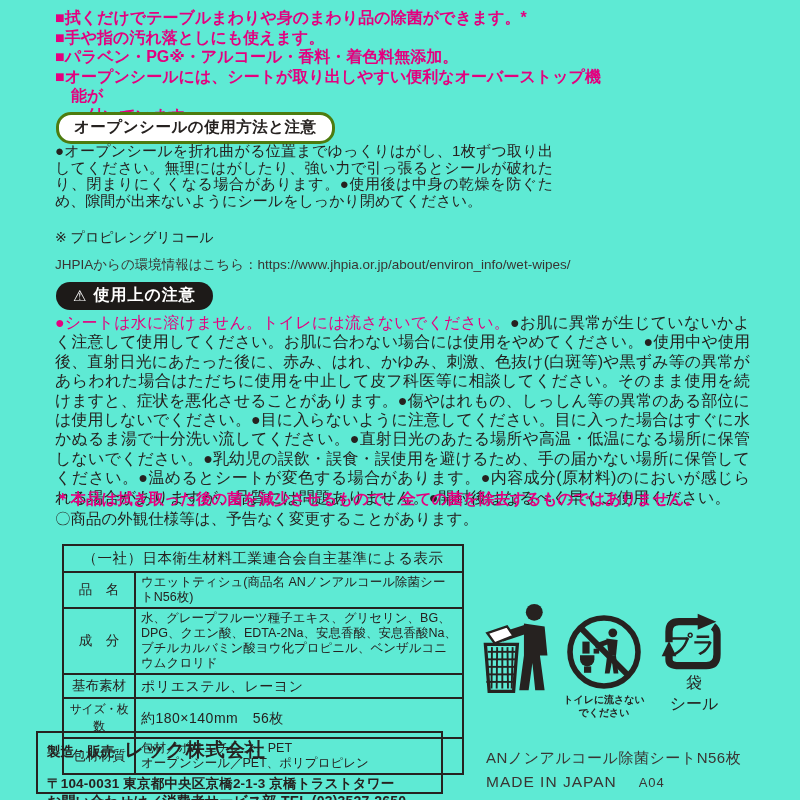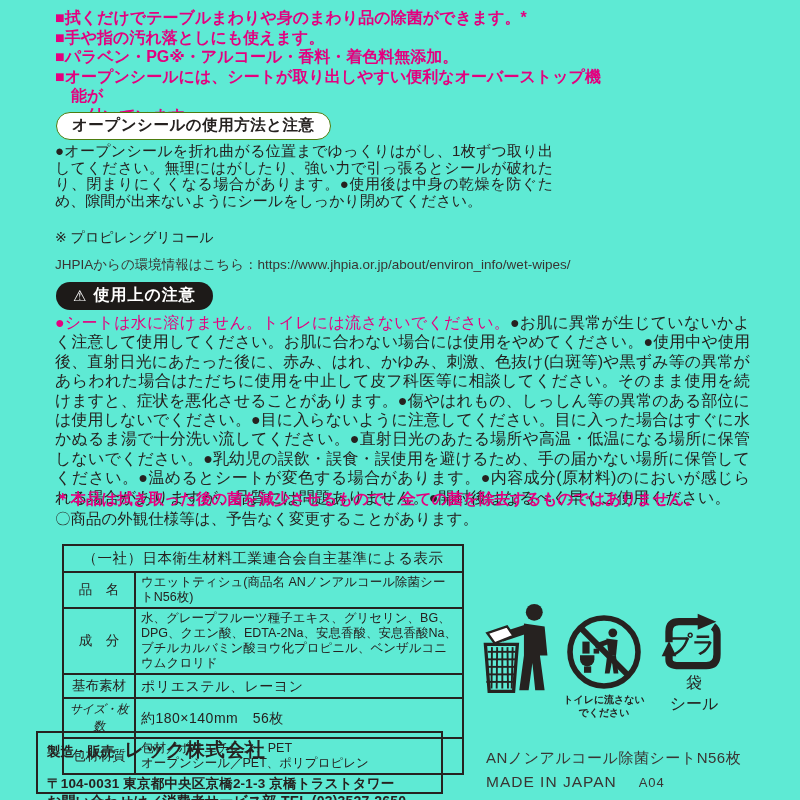--- a/index.html
+++ b/index.html
@@ -6,21 +6,21 @@
   #page{
     position:relative;width:800px;height:800px;background:#5eead4;overflow:hidden;
     font-family:"Liberation Sans","DejaVu Sans",sans-serif;color:#262220;
   }
   .abs{position:absolute;}
   
   #intro{left:55px;top:8px;width:560px;font-size:16px;font-weight:bold;line-height:19.5px;color:#e4007f;}
   .intro-line{padding-left:16px;text-indent:-16px;white-space:pre-wrap;}
   
   .pill-outline{
-    left:56px;top:112px;border:1px solid #4d7c0f;border-radius:15px;background:#fff;
+    left:56px;top:112px;border:3px solid #4d7c0f;border-radius:15px;background:#fff;
     padding:2px 15px 3px;font-size:15.5px;font-weight:bold;color:#262220;letter-spacing:0.5px;
   }
   .pill-solid{
     left:56px;top:282px;background:#1d1a18;border-radius:15px;color:#ffffff;
     padding:3px 17px 4px;font-size:16px;font-weight:bold;letter-spacing:1px;
     display:flex;align-items:center;gap:6px;
   }
   .warn-tri{font-size:15px;line-height:1;}
   
   #open-seal-body{left:55px;top:143px;width:498px;font-size:15px;line-height:16.5px;text-align:justify;}
@@ -28,21 +28,21 @@
   #jhpia{left:55px;top:256px;font-size:13.5px;color:#3a3533;}
   #caution-par{left:55px;top:313px;width:695px;font-size:16px;line-height:19.4px;text-align:justify;}
   #caution-par .lead{color:#e4007f;}
   #note1{left:55px;top:489px;font-size:15.5px;font-weight:bold;color:#e4007f;}
   #note2{left:55px;top:509px;font-size:15.5px;}
   
   #spec-table{left:62px;top:544px;width:402px;border-collapse:collapse;color:#262220;}
   #spec-table td,#spec-table th{border:2px solid #262220;padding:2px 5px;vertical-align:middle;}
   #spec-table .cap{text-align:center;font-size:14.5px;font-weight:normal;padding:3px 2px;letter-spacing:0.5px;}
   #spec-table th{width:66px;font-weight:normal;text-align:center;font-size:13.5px;padding:2px 2px;}
-  #spec-table th.small{font-size:12px;letter-spacing:-0.5px;font-style:italic;}
+  #spec-table th.small{font-size:12px;letter-spacing:-0.5px;}
   #spec-table td.val{font-size:12.5px;line-height:15px;}
   #spec-table td.val-lg{font-size:14px;letter-spacing:0.5px;}
   
   .icon-block{position:absolute;}
   .icon-caption{position:absolute;text-align:center;font-weight:bold;color:#262220;}
   #no-flush-caption{left:544px;top:694px;width:120px;font-size:10px;line-height:12.5px;}
   #pla-caption{left:644px;top:672px;width:100px;font-size:16px;line-height:21px;font-weight:normal;}
   
   #maker-box{left:36px;top:731px;width:407px;height:63px;border:2.5px solid #262220;box-sizing:border-box;padding:4px 9px 0;}
   #maker-line1{display:flex;align-items:baseline;gap:10px;}

